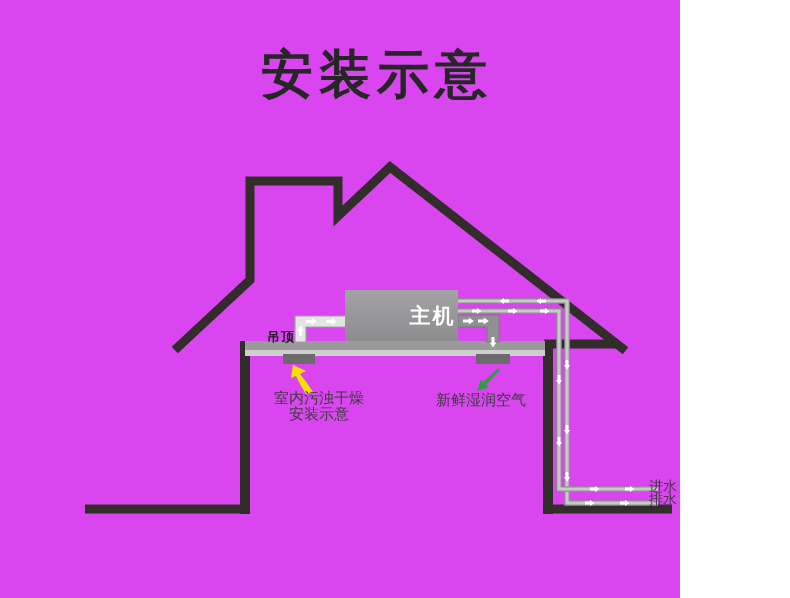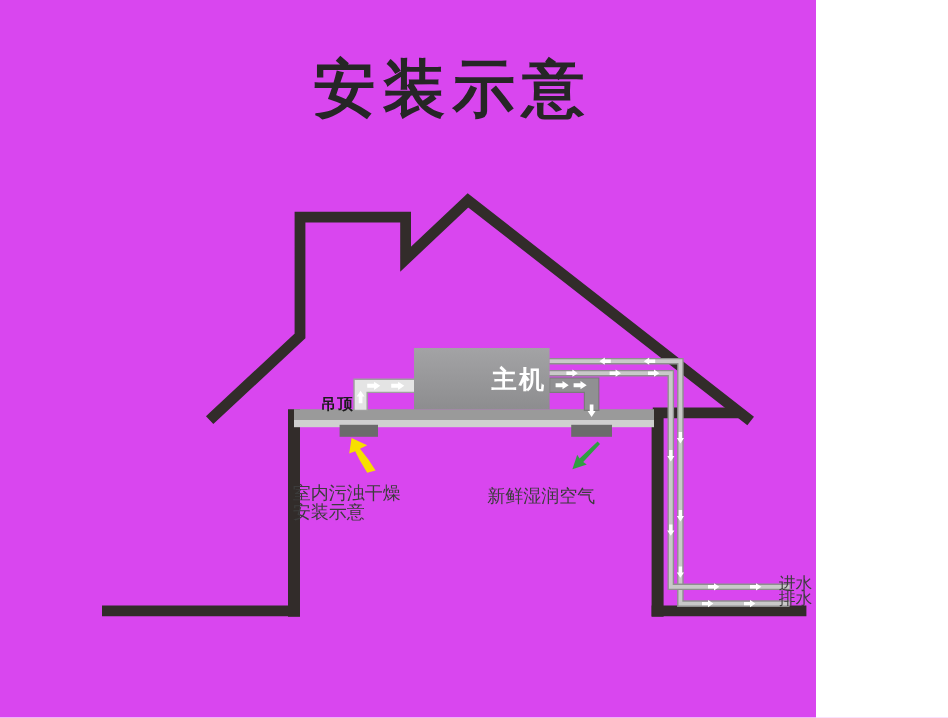--- a/index.html
+++ b/index.html
@@ -17,22 +17,22 @@
   .unit-label{
     position:absolute;left:345px;top:290px;width:113px;height:51px;
     display:flex;align-items:center;justify-content:center;
     color:#ffffff;font-size:21px;font-weight:bold;letter-spacing:2px;margin-left:31px;
   }
   .ceiling-label{
     position:absolute;left:267px;top:328px;
     font-size:13px;font-weight:bold;color:#1c1c1c;letter-spacing:1px;
   }
   .annotation{
-    position:absolute;width:150px;
-    font-size:15px;line-height:16px;color:#3c3c3c;margin-top:14px;
+    position:absolute;width:150px;text-align:center;
+    font-size:15px;line-height:16px;color:#3c3c3c;
   }
   .annotation.intake{left:244px;top:390px;}
   .annotation.supply{left:406px;top:392px;}
   .pipe-label{
     position:absolute;left:623px;font-size:14px;line-height:14px;color:#3c3c3c;margin-left:26px;
   }
   .pipe-label.inlet{top:479px;}
   .pipe-label.drain{top:493px;font-family:Liberation Mono, monospace;}
 </style>
 </head>

